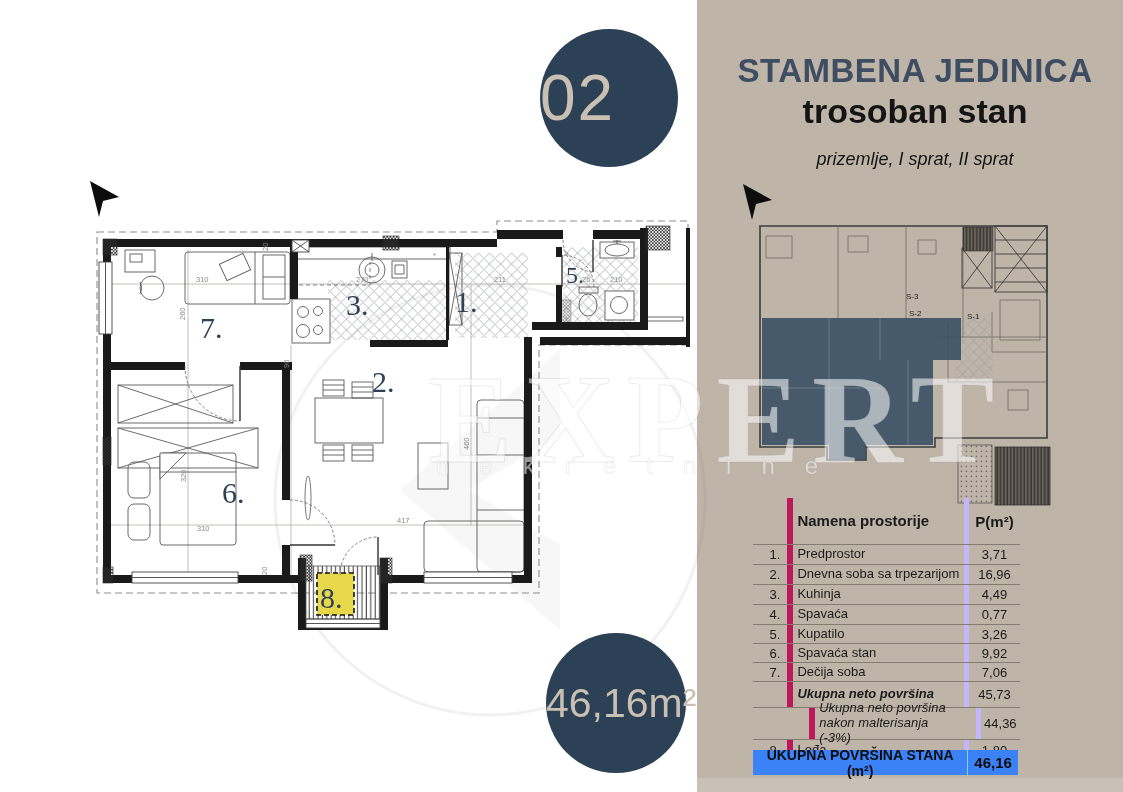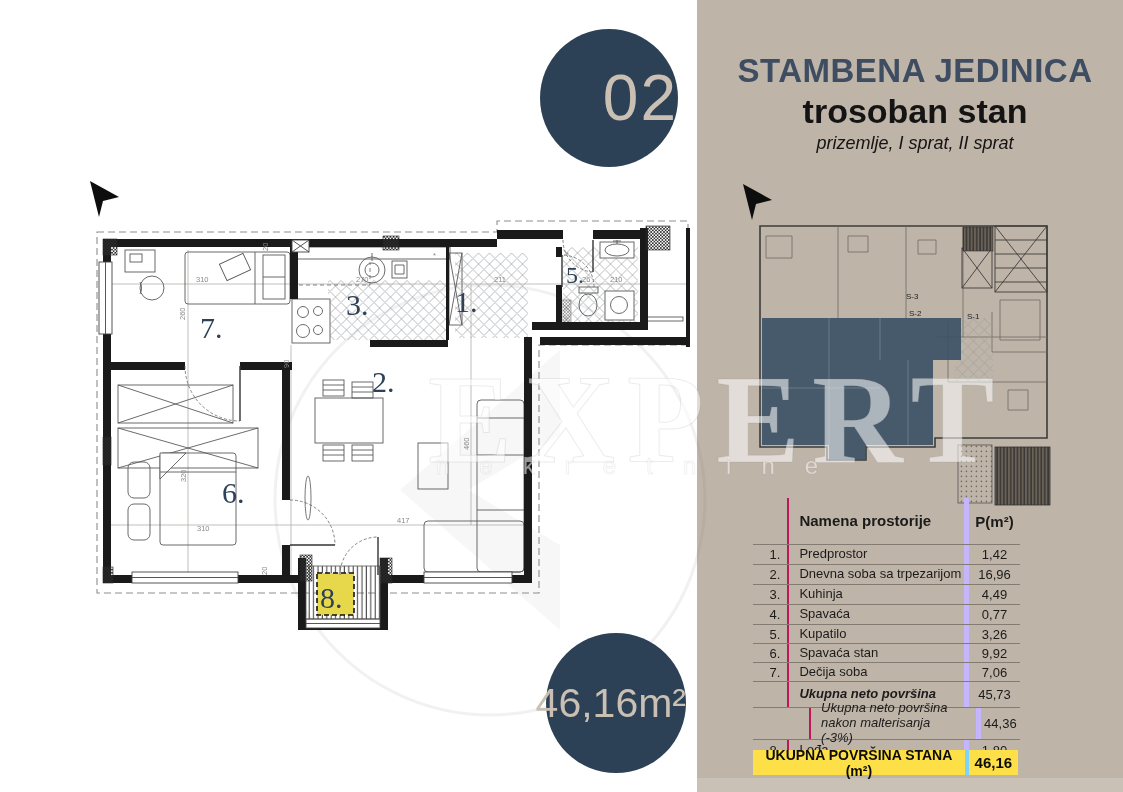--- a/index.html
+++ b/index.html
@@ -4,49 +4,49 @@
 <style>
   html,body{margin:0;padding:0;background:#888;}
   .page{position:relative;width:1123px;height:792px;background:#ffffff;overflow:hidden;
         font-family:"Liberation Sans",sans-serif;margin:0 auto;}
   .panel-bg{position:absolute;left:697px;top:0;width:426px;height:792px;background:#bfb4a8;}
   .panel-strip{position:absolute;left:697px;bottom:0;width:426px;height:14px;background:rgba(255,255,255,0.16);}
   svg.draw{position:absolute;left:0;top:0;z-index:2;}
 
   
   .badge{position:absolute;border-radius:50%;background:#2d4156;color:#c9bfb2;
-         display:flex;align-items:center;justify-content:flex-end;z-index:4;}
+         display:flex;align-items:center;justify-content:flex-start;z-index:4;}
   .badge-top{left:540px;top:29px;width:138px;height:138px;font-size:64px;letter-spacing:2px;}
   .badge-bottom{left:546px;top:633px;width:140px;height:140px;font-size:41px;}
 
   
   .panel-header{position:absolute;left:707px;top:52px;width:416px;text-align:center;z-index:4;}
   .ph-title{font-size:33px;font-weight:600;color:#3e4d61;letter-spacing:0.5px;}
   .ph-sub{font-size:34px;font-weight:600;color:#141414;margin-top:2px;}
-  .ph-floors{font-size:18px;font-style:italic;color:#141414;margin-top:2px;}
+  .ph-floors{font-size:18px;font-style:italic;color:#141414;margin-top:18px;}
 
   
   .area-table{position:absolute;left:753px;top:498px;width:267px;z-index:4;
               font-size:13px;color:#1b1b1b;}
   .tr{display:flex;align-items:center;border-top:1px solid #847c72;}
   .tr.hdr{border-top:none;height:46px;font-weight:bold;font-size:15px;}
   .c-num{width:35px;text-align:right;padding-right:7px;box-sizing:border-box;align-self:stretch;
          display:flex;align-items:center;justify-content:flex-end;}
-  .c-name{width:180px;padding-left:10px;box-sizing:border-box;border-left:2px solid #be185d;
+  .c-name{width:180px;padding-left:4px;box-sizing:border-box;border-left:6px solid #be185d;
           align-self:stretch;display:flex;align-items:center;line-height:1.15;}
   .c-val{width:52px;text-align:center;border-left:5px solid #c4b5fd;align-self:stretch;
          display:flex;align-items:center;justify-content:center;}
   .r0,.r1,.r2,.r3{height:19px;} .r4,.r5,.r6{height:18px;}
   .r7{height:25px;} .r8{height:31px;gap:28px;} .r9{height:20px;}
   .sum-bold .c-name{font-weight:bold;font-style:italic;}
   .sum-italic .c-name{font-style:italic;}
-  .t-footer{position:absolute;left:753px;top:750px;width:265px;height:25px;background:#fde047;
+  .t-footer{position:absolute;left:753px;top:750px;width:265px;height:25px;background:#3b82f6;
             display:flex;align-items:center;z-index:4;color:#0c0c0c;font-weight:bold;}
   .tf-label{width:215px;text-align:center;font-size:14px;box-sizing:border-box;}
-  .tf-val{width:50px;text-align:right;font-size:15px;border-left:4px solid #7dd3fc;align-self:stretch;
+  .tf-val{width:50px;text-align:right;font-size:15px;border-left:1px solid #7dd3fc;align-self:stretch;
           display:flex;align-items:center;justify-content:center;}
 
   
   .wm{position:absolute;left:0;top:12px;width:1123px;height:792px;pointer-events:none;z-index:5;}
   .wm-big{position:absolute;left:428px;top:336px;font-family:"Liberation Serif",serif;font-weight:bold;
           font-size:126px;letter-spacing:12px;color:rgba(255,255,255,0.55);
           -webkit-text-stroke:1px rgba(120,120,120,0.14);}
   .wm-sub{position:absolute;left:436px;top:440px;font-family:"Liberation Sans",sans-serif;
           font-size:24px;letter-spacing:30px;color:rgba(255,255,255,0.55);
           -webkit-text-stroke:1px rgba(120,120,120,0.10);}
@@ -332,21 +332,21 @@
 
   <div class="area-table">
     <div class="tr hdr">
       <div class="c-num"></div>
       <div class="c-name">Namena prostorije</div>
       <div class="c-val">P(m²)</div>
     </div>
     <div class="tr r0">
       <div class="c-num">1.</div>
       <div class="c-name">Predprostor</div>
-      <div class="c-val">1,42</div>
+      <div class="c-val">3,71</div>
     </div>
     <div class="tr r1">
       <div class="c-num">2.</div>
       <div class="c-name">Dnevna soba sa trpezarijom</div>
       <div class="c-val">16,96</div>
     </div>
     <div class="tr r2">
       <div class="c-num">3.</div>
       <div class="c-name">Kuhinja</div>
       <div class="c-val">4,49</div>

